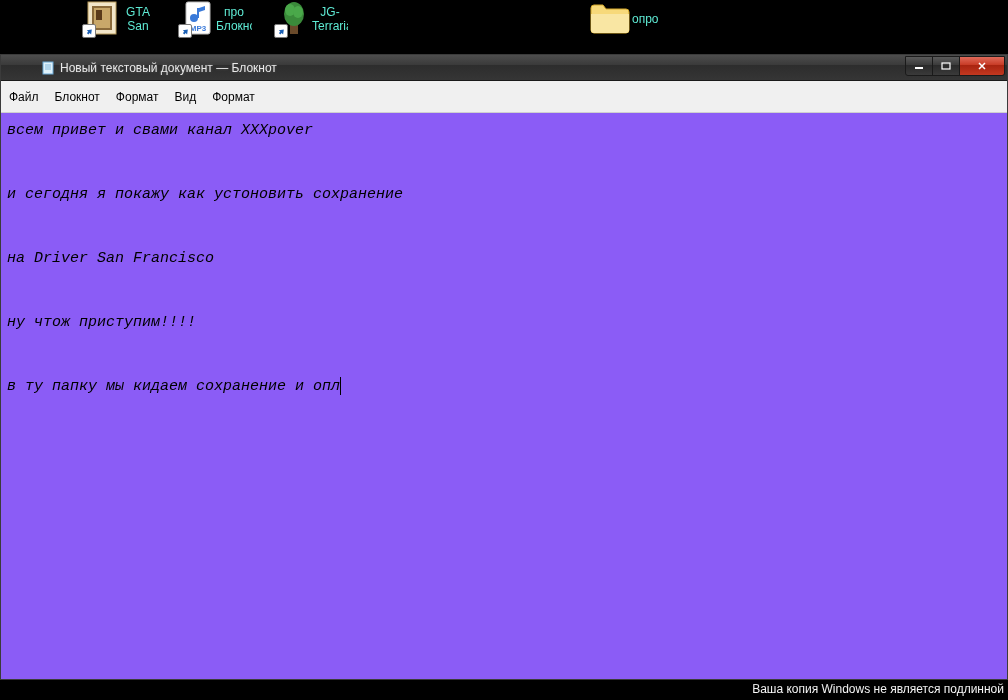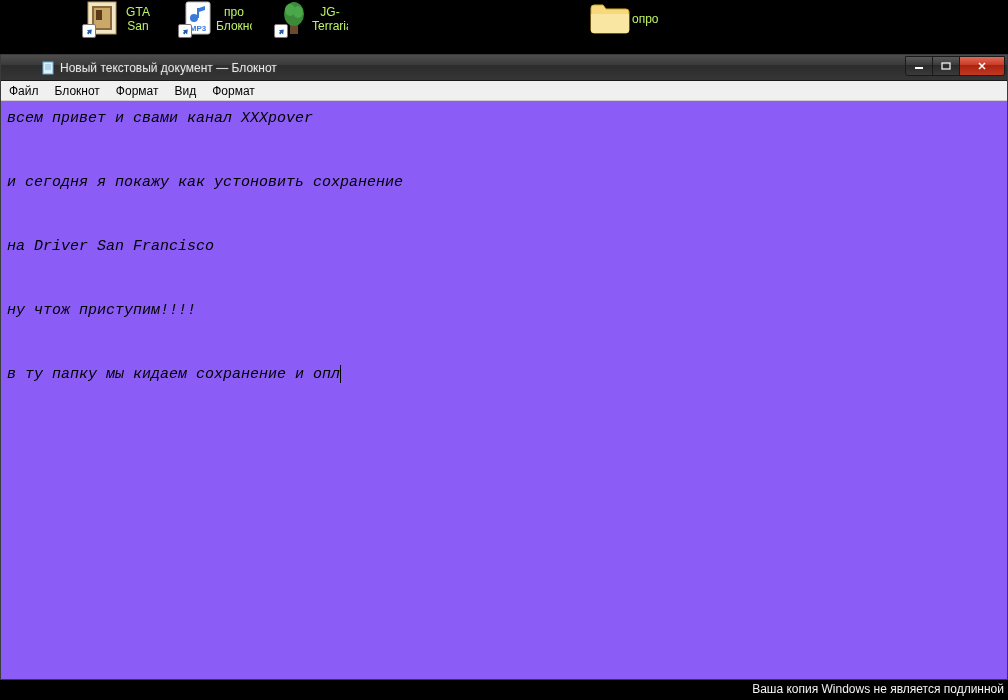--- a/index.html
+++ b/index.html
@@ -33,21 +33,21 @@
       width: 36px;
       height: 36px;
       position: relative;
       display: flex;
       align-items: center;
       justify-content: center;
     }
     .folder-svg { width: 44px; height: 36px; }
     .icon-label {
       margin-top: 2px;
-      color: #bef264;
+      color: #5eead4;
       font-size: 12px;
       text-align: center;
       text-shadow: 1px 1px 2px #000;
       line-height: 14px;
       max-width: 78px;
       overflow: hidden;
     }
     .shortcut-arrow {
       position: absolute;
       left: -2px;
@@ -118,21 +118,21 @@
     }
     .win-btn.min { border-radius: 0 0 0 3px; }
     .win-btn.close {
       width: 46px;
       background: linear-gradient(to bottom, #e06a5a, #c73a24 45%, #a82410 46%, #c23820);
       border-radius: 0 0 3px 0;
     }
     .win-btn svg { display: block; }
 
     .menubar {
-      height: 20px;
+      height: 32px;
       background: #f0f0f0;
       border-bottom: 1px solid #d0d0d0;
       display: flex;
       align-items: center;
       font-size: 12px;
     }
     .menu-item {
       padding: 2px 8px;
       cursor: pointer;
       color: #000;

